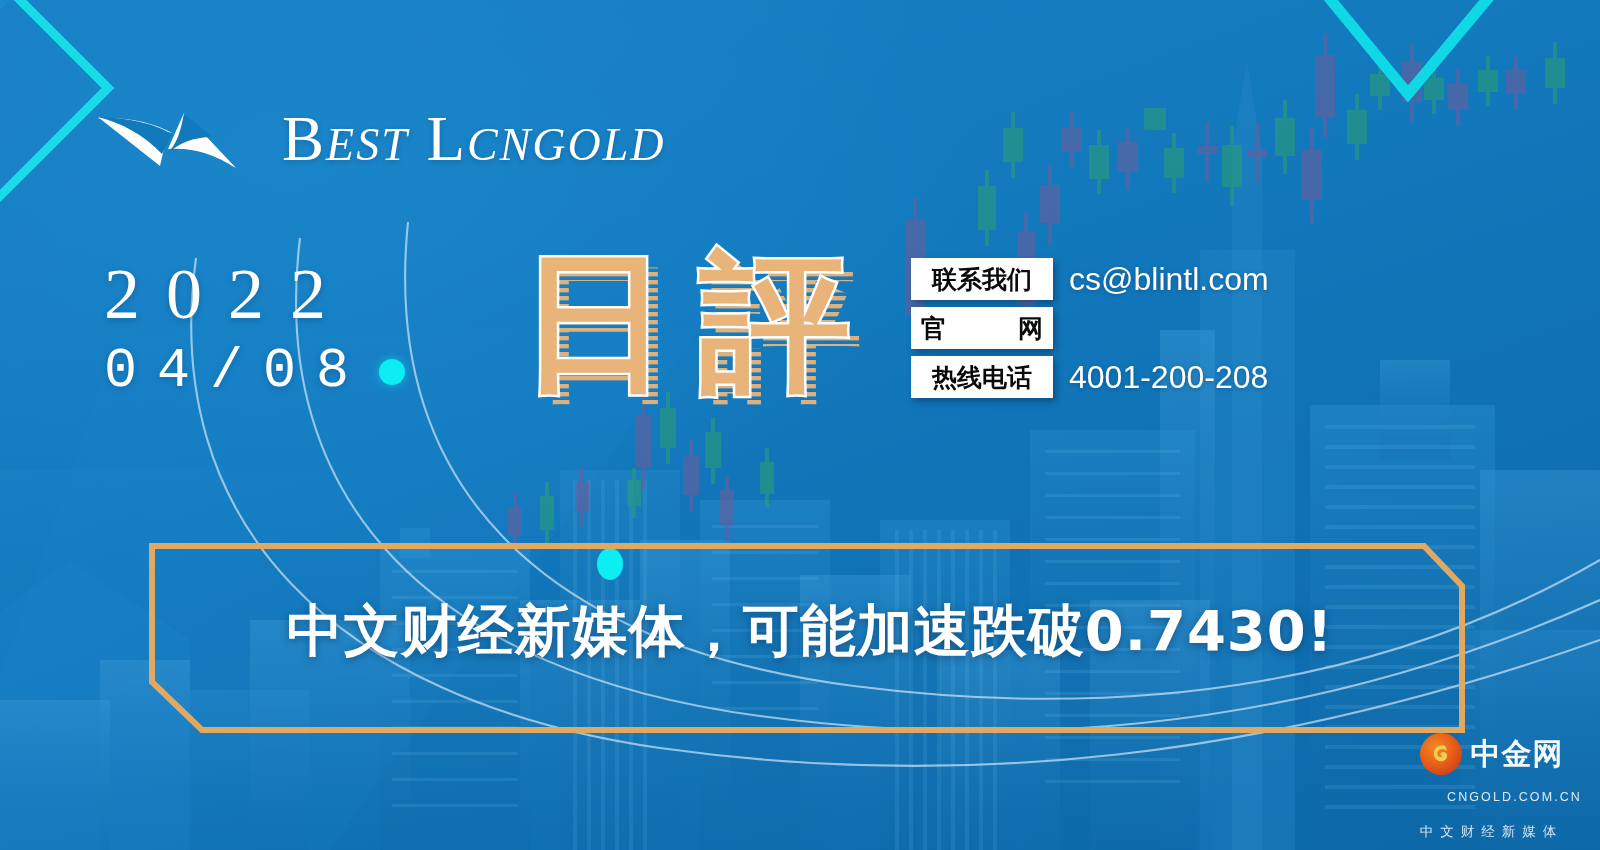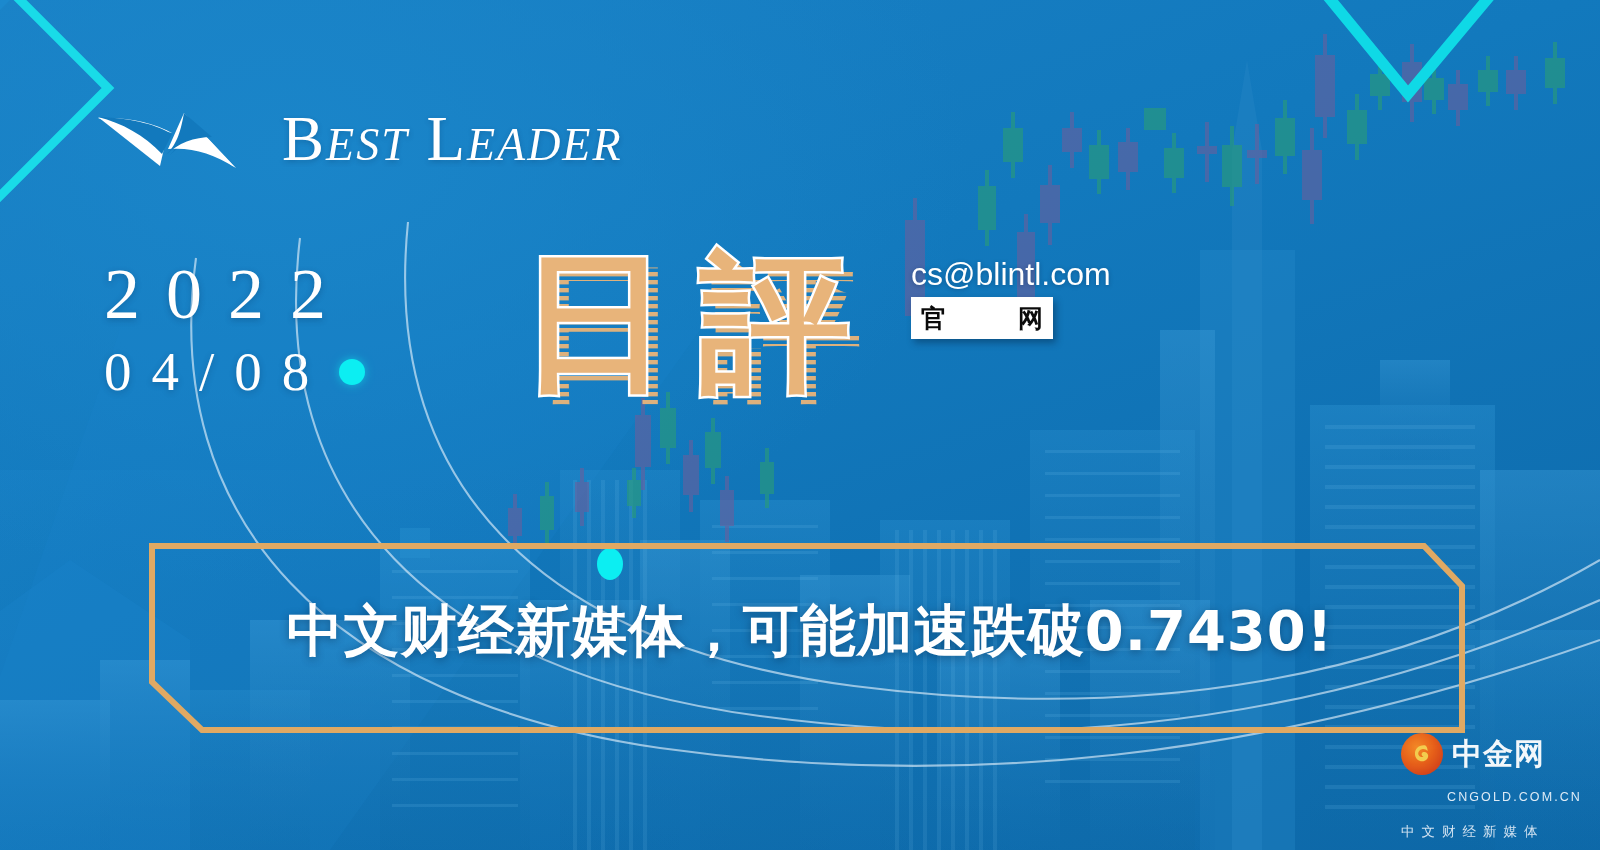--- a/index.html
+++ b/index.html
@@ -42,21 +42,21 @@
     position:absolute; left:104px; top:258px;
     z-index:30;
     font-family:"Liberation Serif","DejaVu Serif",serif;
     color:#fff;
     text-shadow:0 2px 6px rgba(0,40,80,.28);
   }
   #date-year {
     font-size:72px; line-height:1; letter-spacing:26px; font-weight:400;
   }
   #date-row {
-    display:flex; align-items:center; gap:14px; margin-top:14px;
+    display:flex; align-items:center; gap:14px; margin-top:14px;font-family:Liberation Mono, monospace;
   }
   #date-md { font-size:55px; line-height:1; letter-spacing:20px; }
   #date-dot {
     width:26px; height:26px; border-radius:50%;
     background:#0ceef2; flex:0 0 auto; margin-left:-4px;
     box-shadow:0 0 10px rgba(12,238,242,.55);
   }
 
   
   #riping {
@@ -97,21 +97,21 @@
     font-size:56px; font-weight:700; line-height:1.1;
     letter-spacing:1px;
     white-space:nowrap;
     font-family:"DejaVu Sans","Liberation Sans",sans-serif;
     text-shadow:0 2px 8px rgba(0,35,70,.45);
   }
 
   
   #watermark {
     position:absolute; right:18px; bottom:12px; z-index:40;
-    display:flex; flex-direction:column; 
+    display:flex; flex-direction:column; align-items:center;
     opacity:.95;
   }
   #wm-top { display:flex; align-items:center; gap:9px; }
   #wm-badge {
     width:42px; height:42px; border-radius:50%;
     background:radial-gradient(circle at 38% 34%, #ff8a1f 0%, #f25f12 45%, #cf2b12 100%);
     display:flex; align-items:center; justify-content:center;
     flex:0 0 auto;
   }
   #wm-name {
@@ -376,21 +376,21 @@
       <path d="M2 9 C 30 14 52 30 64 56 C 52 34 30 20 2 9 Z
                M2 9 C 34 8 58 14 76 24 C 56 20 28 16 2 9 Z" fill="#ffffff"></path>
       <path d="M2 8 L 72 22 L 64 57 Z" fill="#ffffff"></path>
       <path d="M2 8 C 40 9 62 17 76 25 L 66 45 C 48 26 26 14 2 8 Z" fill="#1279bd"></path>
       <path d="M90 6 L 138 58 C 118 42 100 36 78 38 Z" fill="#ffffff"></path>
       <path d="M90 6 C 86 28 82 38 74 46 C 84 36 96 30 112 29 Z" fill="#1279bd"></path>
       <path d="M88 4 L 140 59 C 116 44 96 38 72 40 Z" fill="#ffffff"></path>
       <path d="M88 4 C 84 26 80 36 70 46 C 82 34 98 28 116 28 Z" fill="#1279bd"></path>
     </svg>
     <div class="wordmark">
-      <span>B</span><span class="sc">EST</span>&nbsp;<span>L</span><span class="sc">EADER</span>
+      <span>B</span><span class="sc">EST</span>&nbsp;<span>L</span><span class="sc">CNGOLD</span>
     </div>
   </div>
 
   <div id="date-block">
     <div id="date-year">2022</div>
     <div id="date-row">
       <div id="date-md">04/08</div>
       <div id="date-dot"></div>
     </div>
   </div>
@@ -414,30 +414,35 @@
 
     <g>
       <text x="22" y="142" font-family="'DejaVu Sans','Liberation Sans',sans-serif" font-size="150" font-weight="700" fill="#e8b47a" stroke="#ffffff" stroke-width="5" paint-order="stroke">日</text>
       <text x="202" y="142" font-family="'DejaVu Sans','Liberation Sans',sans-serif" font-size="150" font-weight="700" fill="#e8b47a" stroke="#ffffff" stroke-width="5" paint-order="stroke">評</text>
     </g>
   </svg>
 
   <div id="contact">
 
     <div class="contact-row">
+      <div class="contact-label" style="justify-content:center;">联系我们</div>
       <div class="contact-value">cs@blintl.com</div>
     </div>
 
     <div class="contact-row">
       <div class="contact-label spread">
         <span>官</span>
         <span>网</span>
       </div>
     </div>
 
+    <div class="contact-row">
+      <div class="contact-label" style="justify-content:center;">热线电话</div>
+      <div class="contact-value">4001-200-208</div>
+    </div>
 
   </div>
 
   <svg id="headline-frame" class="layer" viewBox="0 0 1600 850">
     <polygon points="152,546 1424,546 1462,586 1462,730 202,730 152,682" fill="none" stroke="#e0a963" stroke-width="6"></polygon>
   </svg>
 
   <div id="headline">中文财经新媒体，可能加速跌破0.7430!</div>
 
   <div id="watermark">

